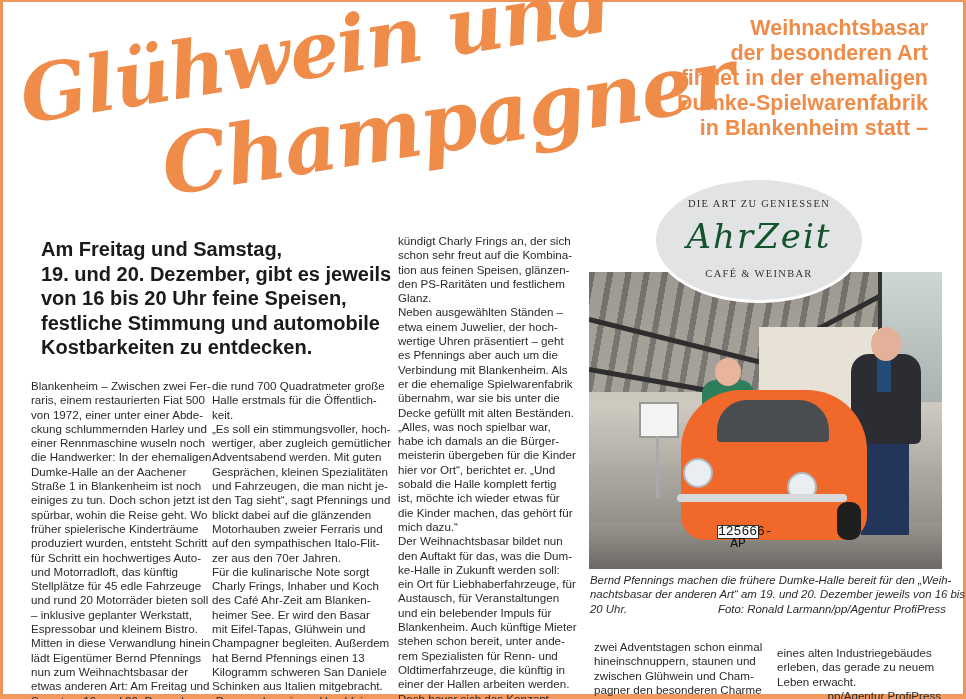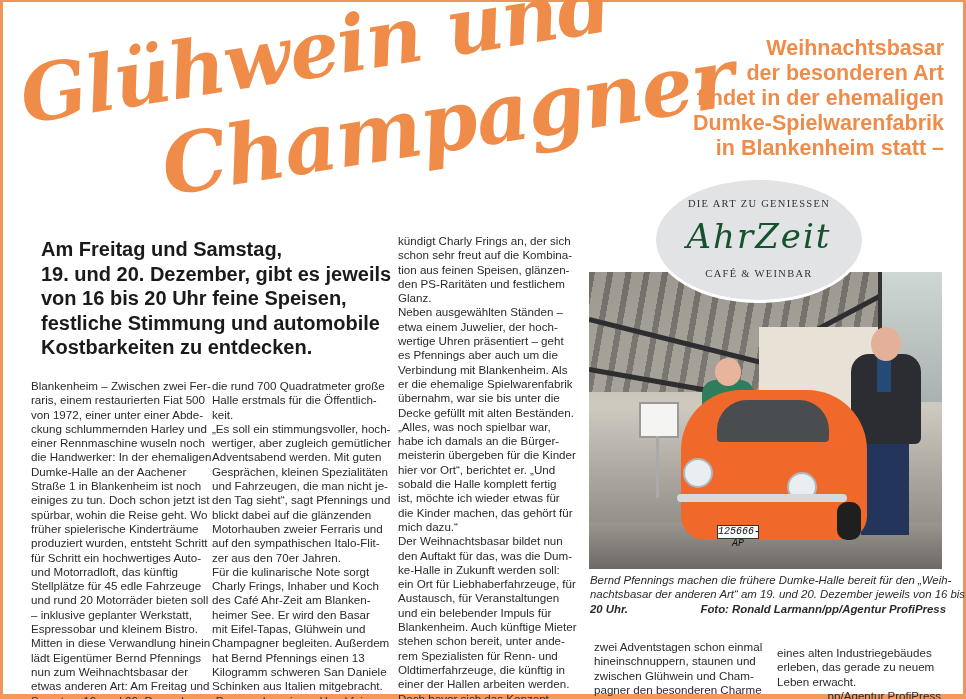--- a/index.html
+++ b/index.html
@@ -15,22 +15,22 @@
     position: absolute; left: 0; top: 694px; width: 966px; height: 5px; background: #f29a5e;
   }
   .headline {
     position: absolute; font-family: "DejaVu Serif", serif; font-style: italic; font-weight: bold;
     color: #f08c4a; letter-spacing: -1px; white-space: nowrap;
     transform: rotate(-9deg); transform-origin: left bottom;
   }
   .hl1 { left: 28px; top: 50px; font-size: 78px; }
   .hl2 { left: 170px; top: 118px; font-size: 82px; }
   .subhead {
-    position: absolute; right: 22px; top: 16px; width: 320px; text-align: right;
-    color: #f08c4a; font-weight: bold; font-size: 21.5px; line-height: 25px; margin-top: 20px;
+    position: absolute; right: 38px; top: 16px; width: 320px; text-align: right;
+    color: #f08c4a; font-weight: bold; font-size: 21.5px; line-height: 25px;
   }
   .subhead div { white-space: nowrap; }
   .lead {
     position: absolute; left: 32px; top: 237px; width: 360px;
     font-weight: bold; font-size: 20px; line-height: 24.5px; color: #1a1a1a; margin-left: 9px;
   }
   .lead div { white-space: nowrap; }
   .col {
     position: absolute; font-size: 11.6px; line-height: 14.3px; color: #2a2a2a;
   }
@@ -58,37 +58,37 @@
   .man1-legs { position: absolute; left: 118px; top: 172px; width: 42px; height: 40px; background: #b8a07a; }
   .man2-body { position: absolute; left: 262px; top: 82px; width: 70px; height: 90px; background: #2c2c33; border-radius: 18px 18px 6px 6px; }
   .man2-head { position: absolute; left: 282px; top: 55px; width: 30px; height: 34px; background: #e3b199; border-radius: 50%; }
   .man2-scarf { position: absolute; left: 288px; top: 85px; width: 14px; height: 35px; background: #254a75; }
   .man2-legs { position: absolute; left: 272px; top: 168px; width: 48px; height: 95px; background: #24355b; }
   .car-body { position: absolute; left: 92px; top: 118px; width: 186px; height: 150px; background: #f0682a; border-radius: 60px 60px 24px 24px; }
   .car-glass { position: absolute; left: 128px; top: 128px; width: 112px; height: 42px; background: #4a4d4f; border-radius: 30px 30px 4px 4px; }
   .lamp { position: absolute; width: 26px; height: 26px; background: #e8eef2; border-radius: 50%; border: 2px solid #b0b6ba; }
   .bumper { position: absolute; left: 88px; top: 222px; width: 170px; height: 8px; background: #d7d9db; border-radius: 4px; }
   .plate { position: absolute; left: 128px; top: 253px; width: 40px; height: 12px; background: #fafafa; border: 1px solid #333;
-    font-size: 10px; line-height: 12px; color: #111; text-align: center; font-family: "Liberation Mono", monospace; font-style: italic; }
+    font-size: 13px; line-height: 12px; color: #111; text-align: center; font-family: "Liberation Mono", monospace; }
   .tire { position: absolute; width: 24px; height: 38px; background: #1f1f1f; border-radius: 10px; }
   .sign { position: absolute; left: 50px; top: 130px; width: 36px; height: 32px; background: #f4f4f2; border: 2px solid #999; }
   .sign-pole { position: absolute; left: 67px; top: 164px; width: 3px; height: 62px; background: #aaa; }
   .logo {
     position: absolute; left: 656px; top: 180px; width: 206px; height: 120px; border-radius: 50%;
     background: #e2e3e4; text-align: center; box-shadow: 0 0 0 3px #fff;
   }
   .logo-top { position: absolute; left: 0; right: 0; top: 18px; font-family: "Liberation Serif", serif; font-size: 10.5px; letter-spacing: 1.3px; color: #333; }
   .logo-script { position: absolute; left: 0; right: 0; top: 36px; font-family: "DejaVu Serif", serif; font-style: italic; font-size: 34px; color: #14532d; letter-spacing: 2px; }
   .logo-bottom { position: absolute; left: 0; right: 0; top: 88px; font-family: "Liberation Serif", serif; font-size: 10.5px; letter-spacing: 1.3px; color: #333; }
   .caption {
     position: absolute; left: 590px; top: 573px; width: 356px; font-style: italic;
     font-size: 11.4px; line-height: 14.3px; color: #2a2a2a;
   }
   .caption div { white-space: nowrap; }
-  .cap-last { display: flex; justify-content: space-between; font-weight: bold; }
+  .cap-last { display: flex; justify-content: space-between; }
 </style>
 </head>
 <body>
 
 <div class="frame"></div>
 <div class="frame-bottom"></div>
 
 <div class="headline hl1">Glühwein und</div>
 <div class="headline hl2">Champagner</div>
 

